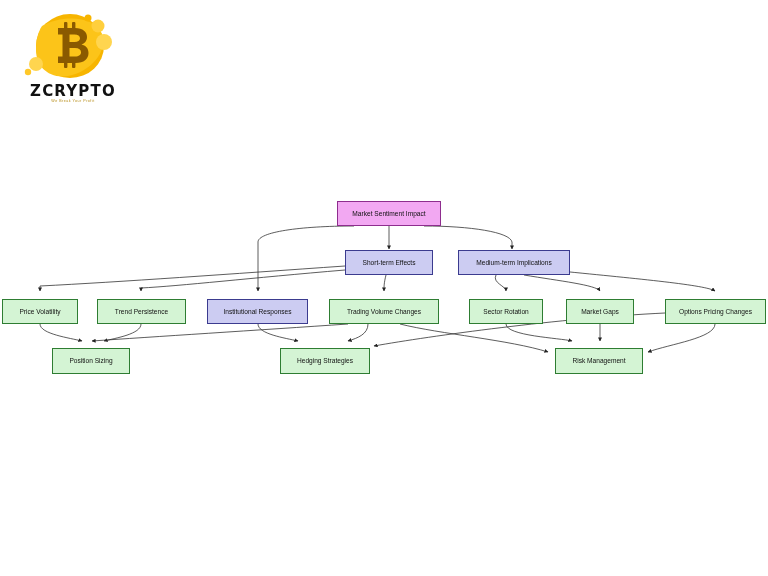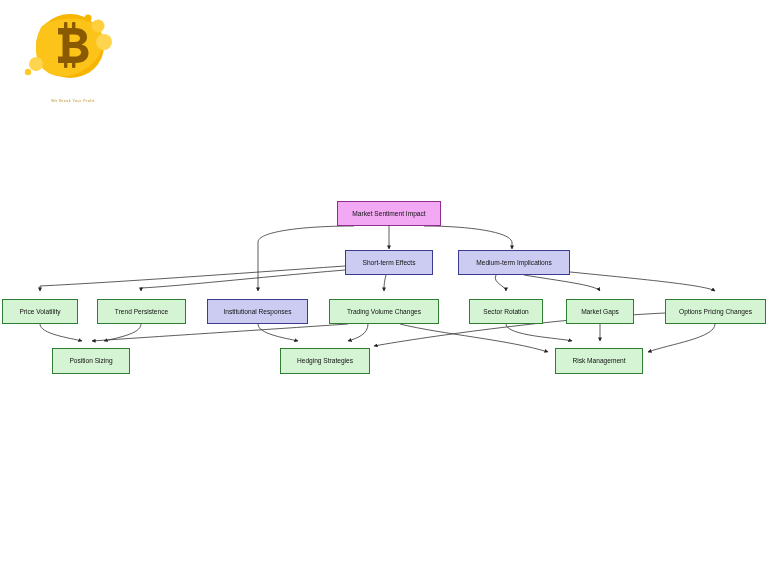--- a/index.html
+++ b/index.html
@@ -95,20 +95,21 @@
     <circle cx="18" cy="56" r="7" fill="#ffd54f"></circle>
     <circle cx="10" cy="64" r="3.2" fill="#ffc829"></circle>
     <g fill="#8a5a00">
       <rect x="46" y="14" width="3.4" height="7" rx="1"></rect>
       <rect x="54" y="14" width="3.4" height="7" rx="1"></rect>
       <rect x="46" y="52" width="3.4" height="8" rx="1"></rect>
       <rect x="54" y="52" width="3.4" height="8" rx="1"></rect>
       <path d="M 40 20 L 57 20 C 65 20 69 24 69 29 C 69 33 66.5 35.5 63.5 36.5 C 67.5 37.4 70.5 40 70.5 45 C 70.5 51 66 55 57.5 55 L 40 55 L 40 48.5 L 44.5 48.5 L 44.5 26.5 L 40 26.5 Z M 51.5 26.5 L 51.5 34 L 56.5 34 C 60 34 62 32.4 62 30.2 C 62 28 60 26.5 56.5 26.5 Z M 51.5 40 L 51.5 48.5 L 57 48.5 C 61 48.5 63 46.7 63 44.2 C 63 41.7 61 40 57 40 Z"></path>
     </g>
   </svg>
+  <div class="logo-wordmark">ZCRYPTO</div>
   <div class="logo-tagline">We Break Your Profit</div>
 </div>
 
 <div id="diagram">
   <svg id="edge-layer">
     <defs>
       <marker id="arrow" viewBox="0 0 10 10" refX="9" refY="5" markerWidth="5" markerHeight="5" orient="auto-start-reverse">
         <path d="M 0 0 L 10 5 L 0 10 z" fill="#222222"></path>
       </marker>
     </defs>

